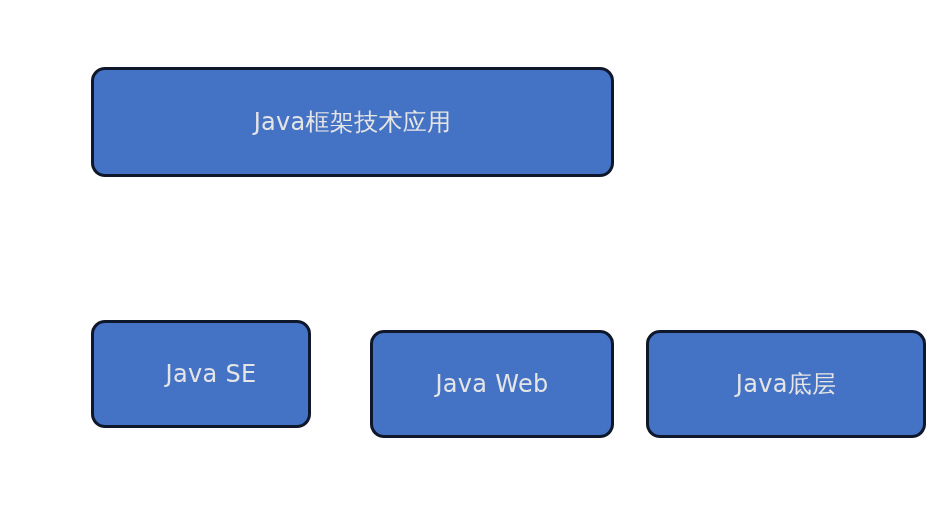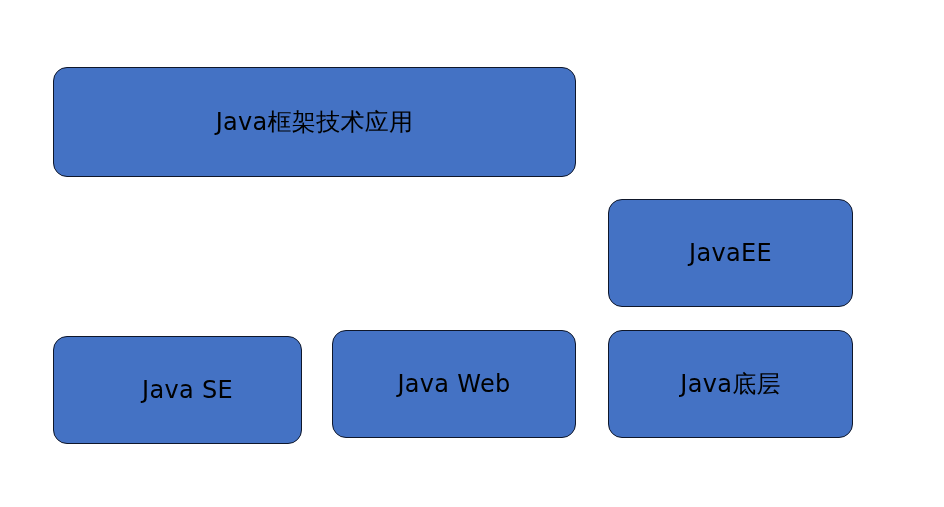--- a/index.html
+++ b/index.html
@@ -19,60 +19,58 @@
   }
   .node {
     position: absolute;
     box-sizing: border-box;
     display: flex;
     align-items: center;
     justify-content: center;
     text-align: center;
     border-radius: 14px;
     background: #4472C4;
-    border: 1px solid #0f172a;
-    color: #000000;
+    border: 3px solid #0f172a;
+    color: #e5e5e5;
     font-size: 24px;
     font-weight: 400;
     letter-spacing: 0.3px;
     line-height: 1.2;
     font-family: "DejaVu Sans", "Liberation Sans", sans-serif;
+    margin-left: 38px;
     -webkit-font-smoothing: antialiased;
   }
   .node-label {
     display: block;
     padding: 0 10px;
     white-space: nowrap;
   }
 
   
   #node-java-framework { left: 53px;  top: 67px;  width: 523px; height: 110px; }
   #node-java-science   { left: 608px; top: 67px;  width: 245px; height: 110px; }
   
   #node-java-network   { left: 53px;  top: 199px; width: 523px; height: 108px; }
   #node-javaee         { left: 608px; top: 199px; width: 245px; height: 108px; }
   
-  #node-java-se        { left: 53px;  top: 336px; width: 249px; height: 108px; padding-left: 20px; }
+  #node-java-se        { left: 53px;  top: 320px; width: 220px; height: 108px; padding-left: 20px; }
   #node-java-web       { left: 332px; top: 330px; width: 244px; height: 108px; }
-  #node-java-core      { left: 608px; top: 330px; width: 245px; height: 108px; }
+  #node-java-core      { left: 608px; top: 330px; width: 280px; height: 108px; }
 </style>
 </head>
 <body>
 
 <div id="canvas">
 
   <div class="node" id="node-java-framework">
     <span class="node-label">Java框架技术应用</span>
   </div>
 
 
 
-  <div class="node" id="node-javaee">
-    <span class="node-label">JavaEE</span>
-  </div>
 
   <div class="node" id="node-java-se">
     <span class="node-label">Java SE</span>
   </div>
 
   <div class="node" id="node-java-web">
     <span class="node-label">Java Web</span>
   </div>
 
   <div class="node" id="node-java-core">

